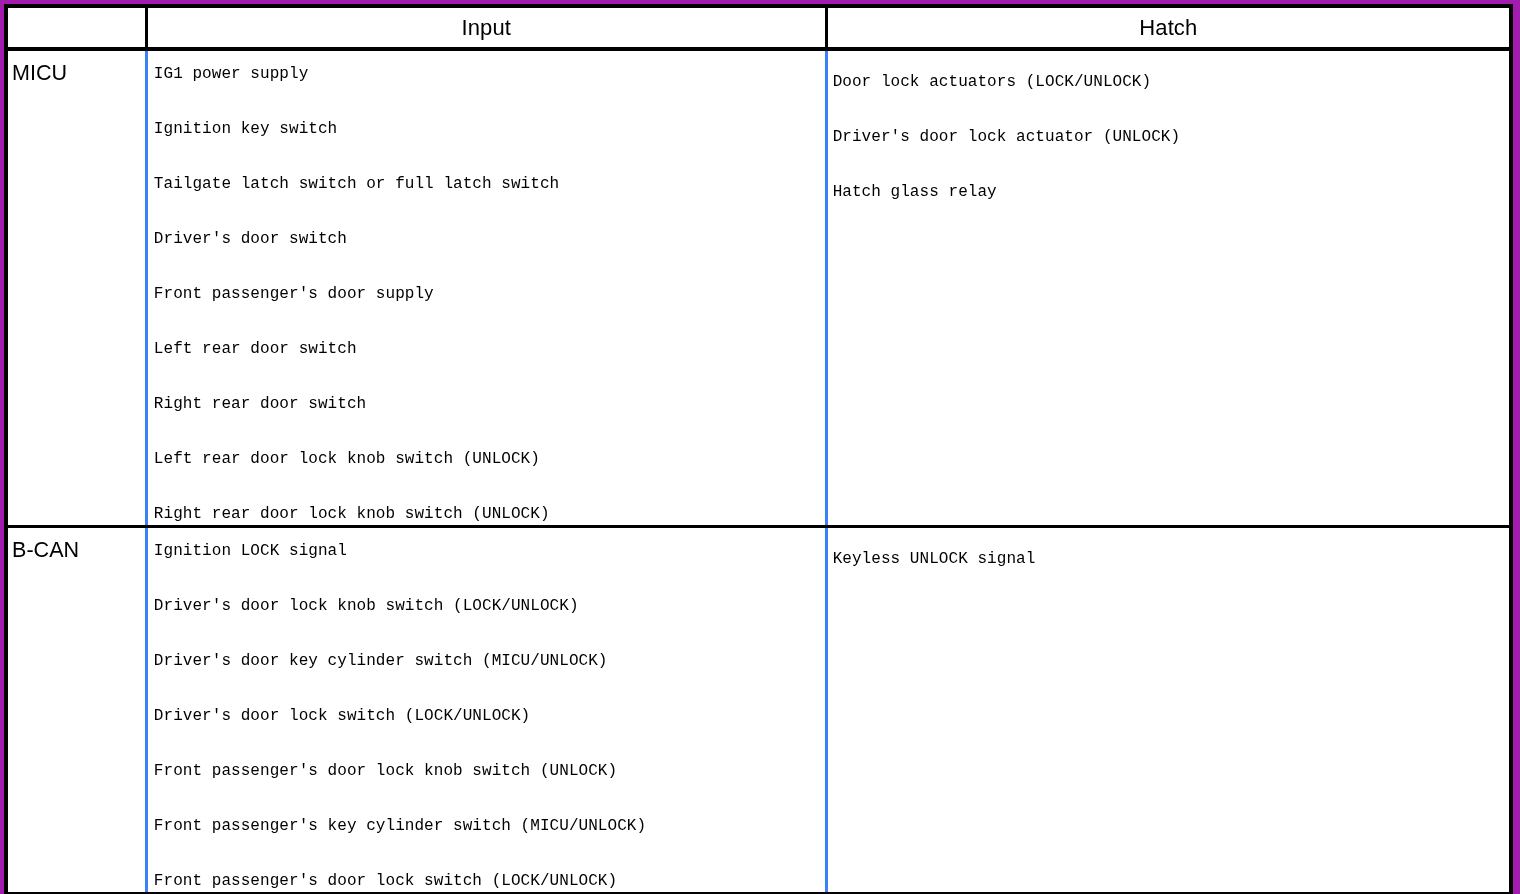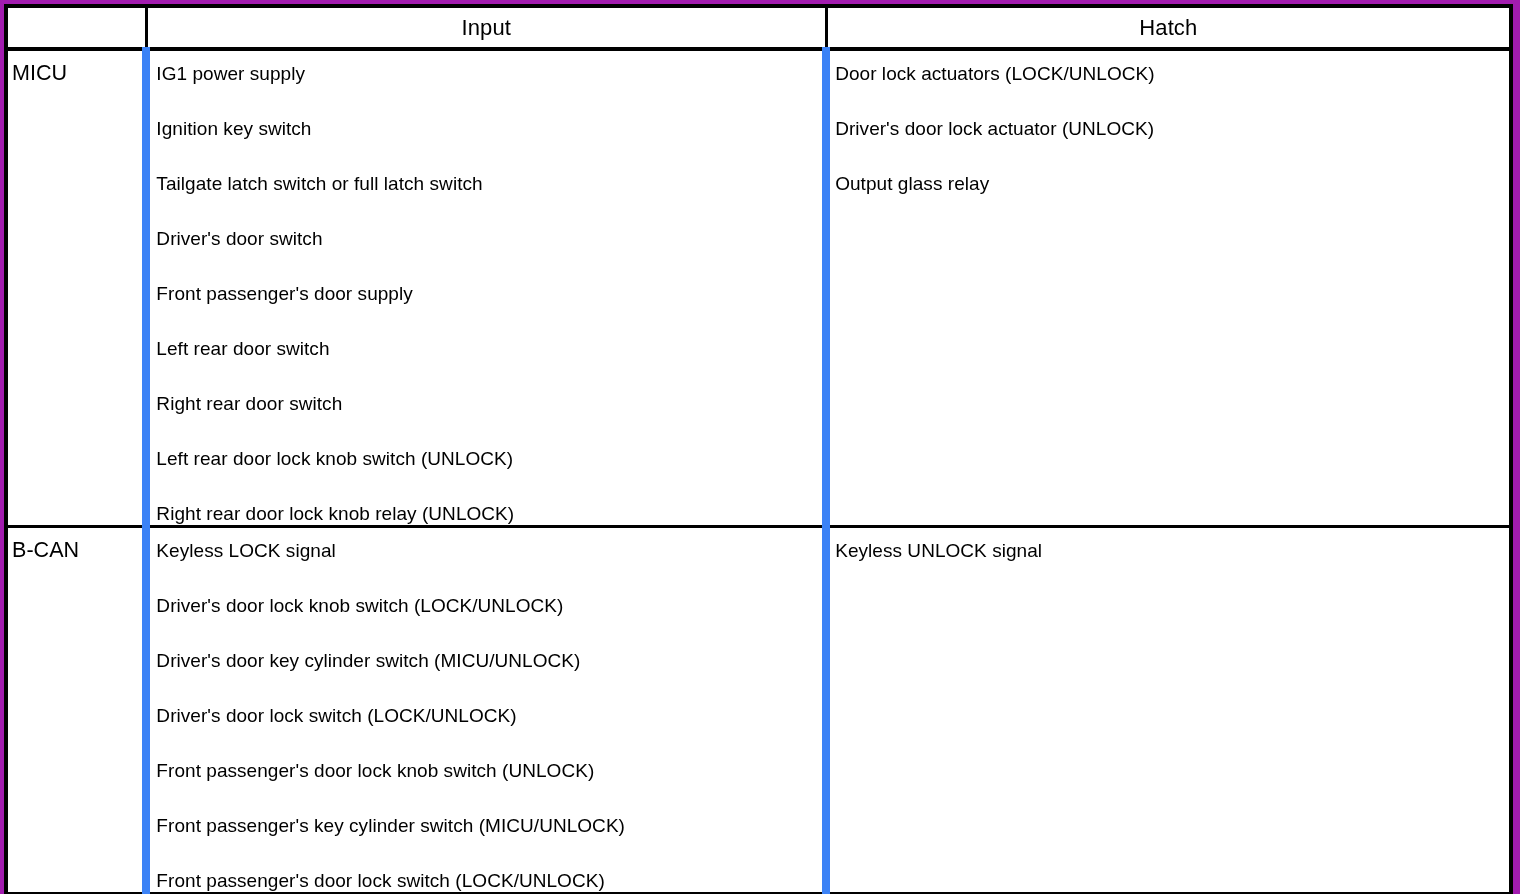--- a/index.html
+++ b/index.html
@@ -54,21 +54,21 @@
     font-weight: 400;
     letter-spacing: 0.1px;
   }
   .hdr-cell.blank { border-right: 3px solid #000000; }
   .hdr-cell.last  { border-right: none; }
 
   
   .body-cell {
     padding: 0;
     vertical-align: top;
-    border-right: 8px solid #3b82f6;
+    border-right: 3px solid #3b82f6;
     font-size: 21.5px;
     line-height: 21.5px;
     letter-spacing: 0.05px;
   }
   .body-cell.last { border-right: none; }
 
   tr.row-divider > td { border-bottom: 3px solid #000000; }
 
   
   .module-label {
@@ -78,27 +78,28 @@
     white-space: nowrap;
   }
 
   
   ul.item-list {
     list-style: none;
     margin: 0;
     padding: 0;
   }
   ul.item-list.input-list  { padding: 12px 0 0 6px; }
-  ul.item-list.output-list { padding: 12px 0 0 5px; }
+  ul.item-list.output-list { padding: 20px 0 0 5px; }
 
   ul.item-list > li {
     height: 55px;
     line-height: 22px;
     white-space: nowrap;
-    font-size: 19px;
+    font-size: 16px;
+    font-family: Liberation Mono, monospace;
   }
   ul.item-list > li:last-child { height: auto; }
 </style>
 </head>
 <body>
 
 <div class="sheet">
 
   <table class="io-table">
     <colgroup>
@@ -126,42 +127,42 @@
         <td class="body-cell">
           <ul class="item-list input-list">
             <li>IG1 power supply</li>
             <li>Ignition key switch</li>
             <li>Tailgate latch switch or full latch switch</li>
             <li>Driver's door switch</li>
             <li>Front passenger's door supply</li>
             <li>Left rear door switch</li>
             <li>Right rear door switch</li>
             <li>Left rear door lock knob switch (UNLOCK)</li>
-            <li>Right rear door lock knob relay (UNLOCK)</li>
+            <li>Right rear door lock knob switch (UNLOCK)</li>
           </ul>
         </td>
 
         <td class="body-cell last">
           <ul class="item-list output-list">
             <li>Door lock actuators (LOCK/UNLOCK)</li>
             <li>Driver's door lock actuator (UNLOCK)</li>
-            <li>Output glass relay</li>
+            <li>Hatch glass relay</li>
           </ul>
         </td>
       </tr>
 
       <tr>
 
         <td class="body-cell">
           <div class="module-label">B-CAN</div>
         </td>
 
         <td class="body-cell">
           <ul class="item-list input-list">
-            <li>Keyless LOCK signal</li>
+            <li>Ignition LOCK signal</li>
             <li>Driver's door lock knob switch (LOCK/UNLOCK)</li>
             <li>Driver's door key cylinder switch (MICU/UNLOCK)</li>
             <li>Driver's door lock switch (LOCK/UNLOCK)</li>
             <li>Front passenger's door lock knob switch (UNLOCK)</li>
             <li>Front passenger's key cylinder switch (MICU/UNLOCK)</li>
             <li>Front passenger's door lock switch (LOCK/UNLOCK)</li>
           </ul>
         </td>
 
         <td class="body-cell last">

